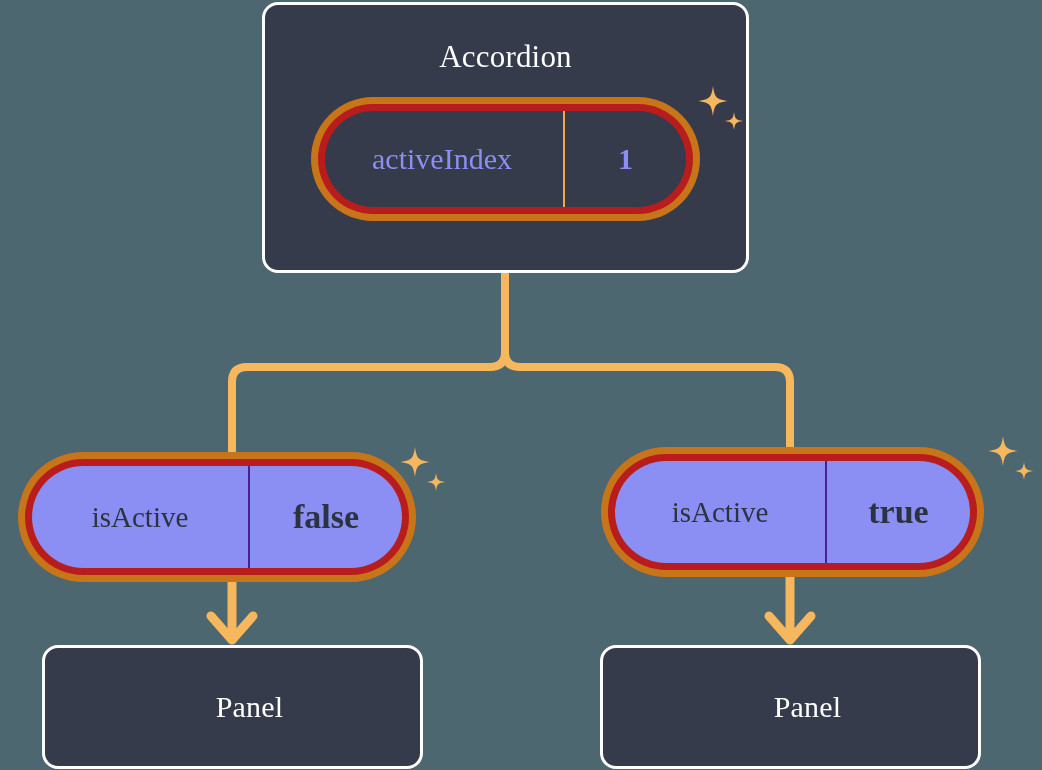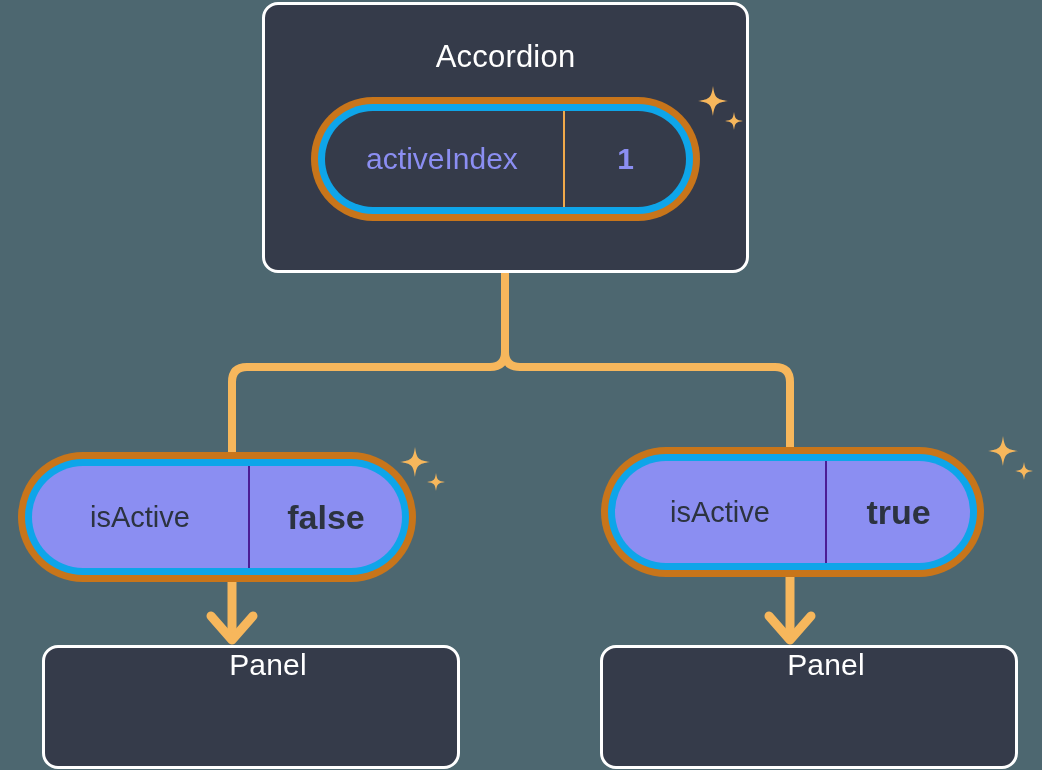--- a/index.html
+++ b/index.html
@@ -10,20 +10,21 @@
     width: 1042px;
     height: 770px;
     background: #4d6770;
     font-family: "Liberation Sans", sans-serif;
     overflow: hidden;
   }
   #stage {
     position: relative;
     width: 1042px;
     height: 770px;
+    font-family: Liberation Serif, serif;
   }
 
   
   #wires {
     position: absolute;
     left: 0;
     top: 0;
     width: 1042px;
     height: 770px;
     pointer-events: none;
@@ -50,25 +51,25 @@
     left: 262px;
     top: 2px;
     width: 487px;
     height: 271px;
   }
   #accordion-card .card-title {
     margin-top: 34px;
   }
 
   .panel-card {
-    width: 418px;
+    width: 381px;
     height: 124px;
     top: 645px;
     display: flex;
-    align-items: flex-start;
+    align-items: center;
     justify-content: center;
     padding-left: 34px;
   }
   #panel-left  { left: 42px;  }
   #panel-right { left: 600px; }
   .panel-card .card-title {
     font-size: 30px;
   }
 
   
@@ -77,21 +78,21 @@
     border-radius: 999px;
     box-sizing: border-box;
     
     background: #c8751a;
     padding: 7px;
   }
   .pill-ring {
     border-radius: 999px;
     box-sizing: border-box;
     
-    background: #0ea5e9;
+    background: #b91c1c;
     padding: 7px;
     height: 100%;
   }
   .pill-body {
     border-radius: 999px;
     box-sizing: border-box;
     height: 100%;
     display: flex;
     align-items: stretch;
     overflow: hidden;

